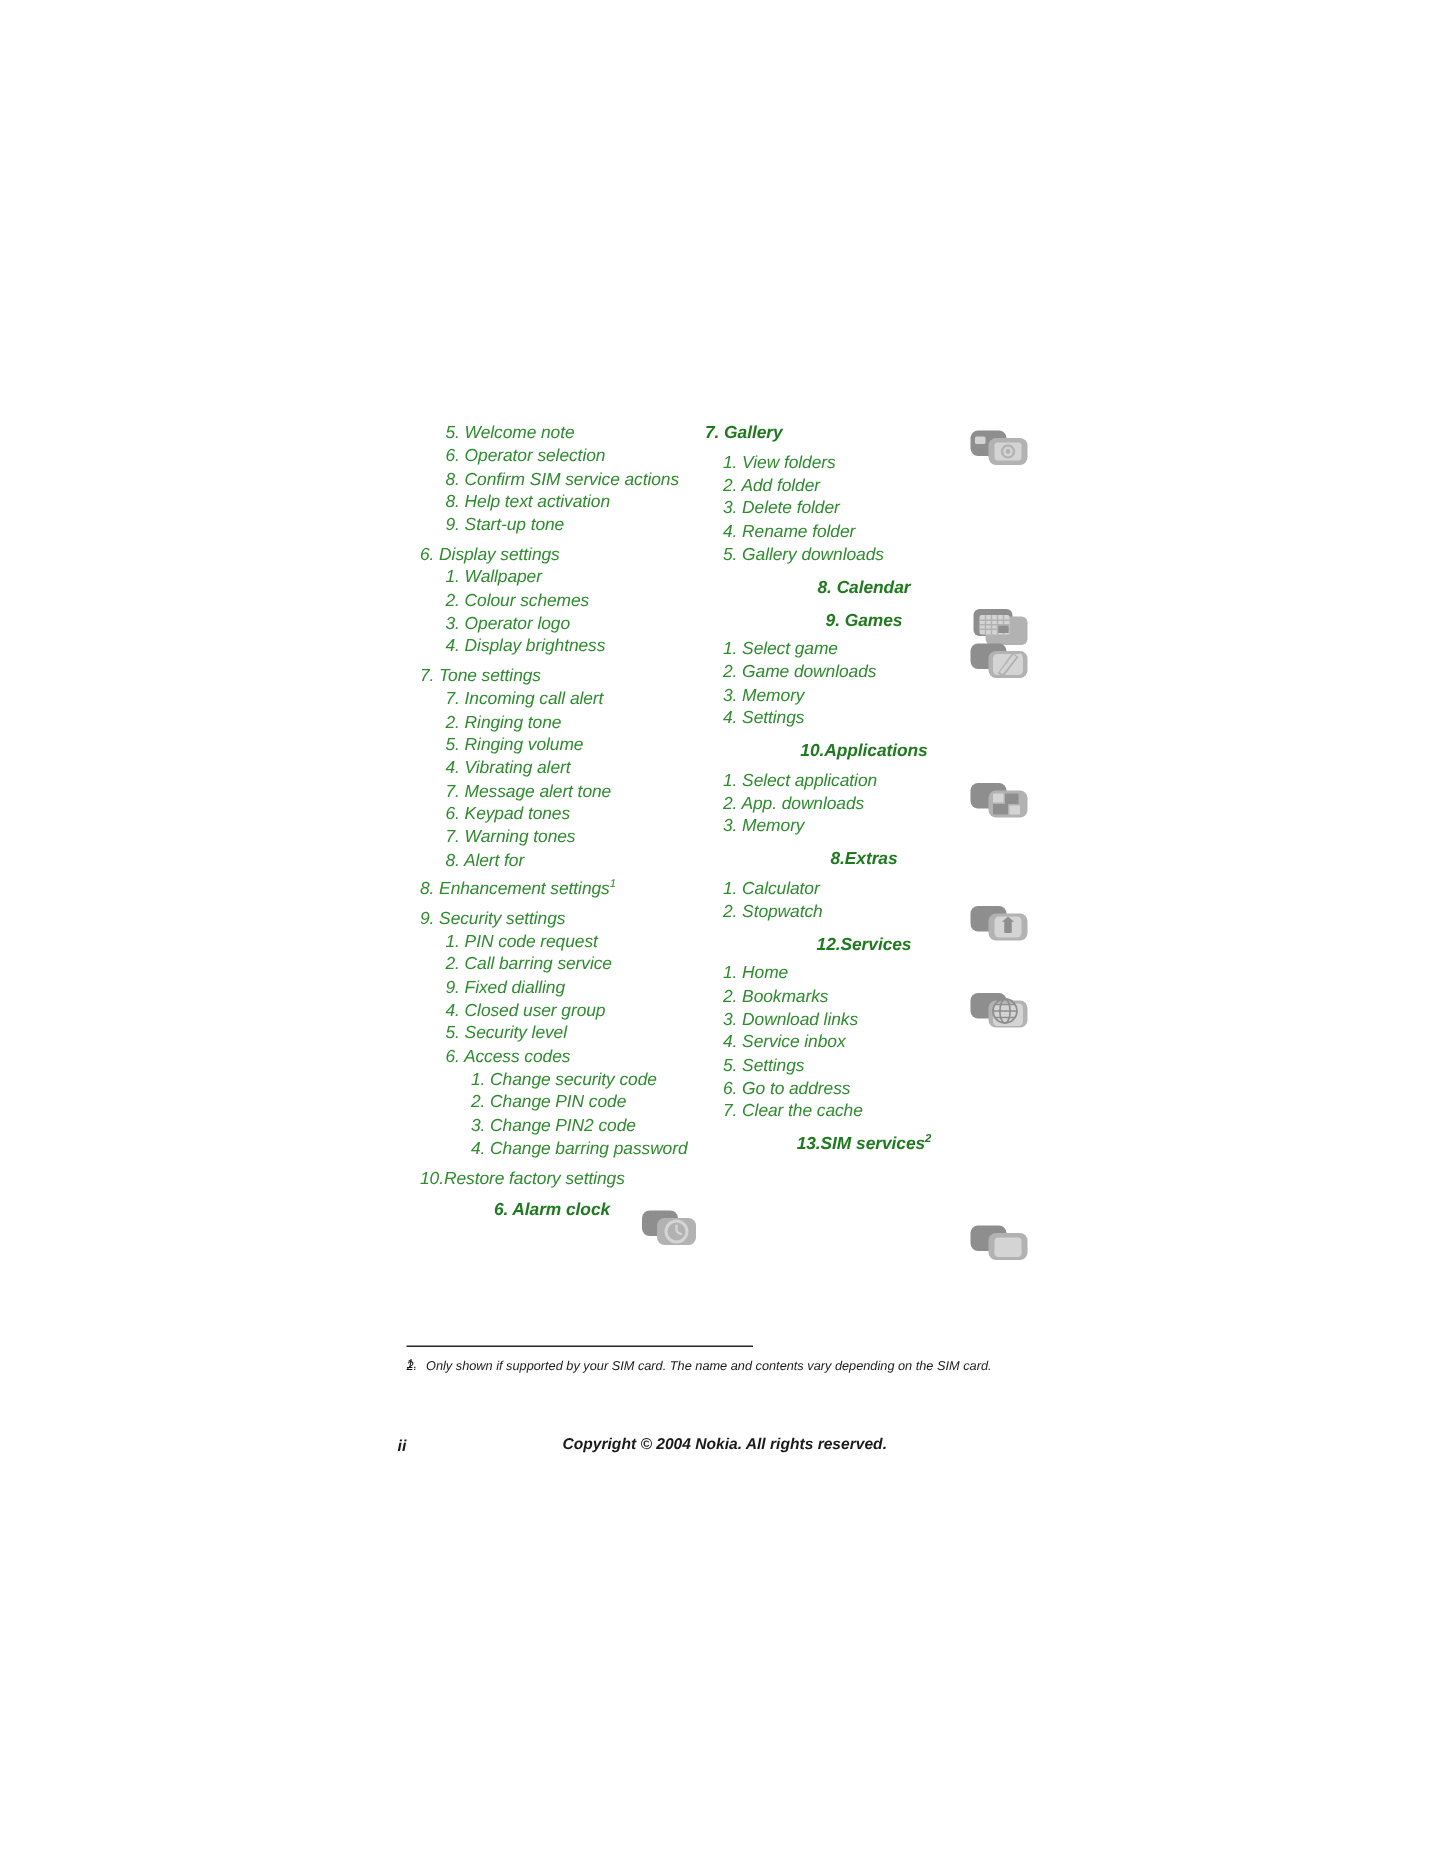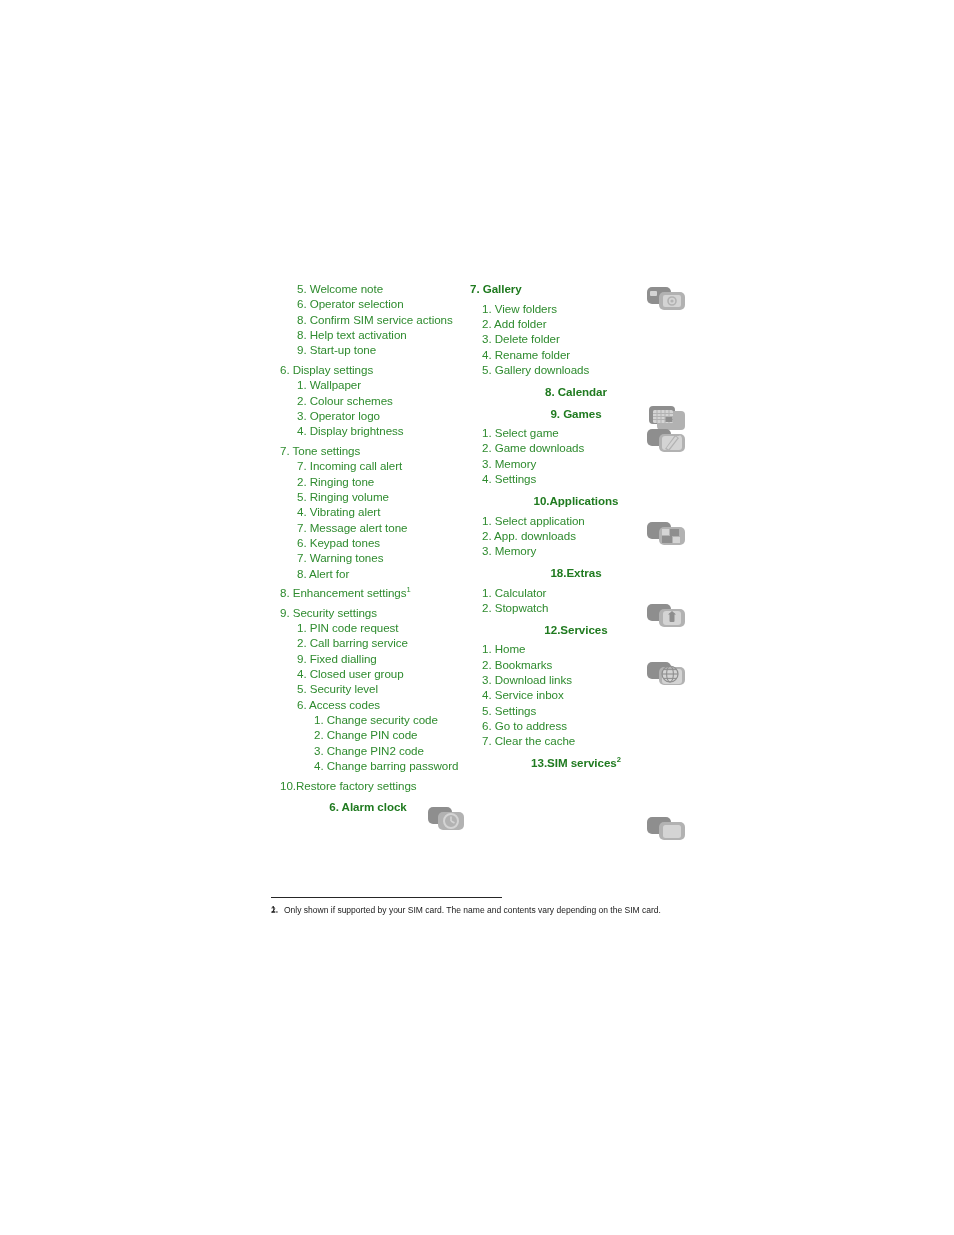--- a/index.html
+++ b/index.html
@@ -13,20 +13,21 @@
     font-family: "Liberation Sans", sans-serif;
     position: relative;
     overflow: hidden;
   }
 
   .page {
     position: absolute;
     left: 0; top: 0;
     width: 954px;
     height: 1235px;
+    font-style: italic;
   }
 
   
   .toc {
     position: absolute;
     left: 268px;
     top: 281px;
     width: 430px;
   }
   .col {
@@ -177,21 +178,21 @@
         <div class="entry lvl0 bold gap-top-b"><span>8.  Calendar</span></div>
         <div class="entry lvl0 bold gap-top-b"><span>9.  Games</span></div>
         <div class="entry lvl1 gap-top"><span>1. Select game</span></div>
         <div class="entry lvl1"><span>2. Game downloads</span></div>
         <div class="entry lvl1"><span>3. Memory</span></div>
         <div class="entry lvl1"><span>4. Settings</span></div>
         <div class="entry lvl0 bold gap-top-b"><span>10.Applications</span></div>
         <div class="entry lvl1 gap-top"><span>1. Select application</span></div>
         <div class="entry lvl1"><span>2. App. downloads</span></div>
         <div class="entry lvl1"><span>3. Memory</span></div>
-        <div class="entry lvl0 bold gap-top-b"><span>18.Extras</span></div>
+        <div class="entry lvl0 bold gap-top-b"><span>8.Extras</span></div>
         <div class="entry lvl1 gap-top"><span>1. Calculator</span></div>
         <div class="entry lvl1"><span>2. Stopwatch</span></div>
         <div class="entry lvl0 bold gap-top-b"><span>12.Services</span></div>
         <div class="entry lvl1 gap-top"><span>1. Home</span></div>
         <div class="entry lvl1"><span>2. Bookmarks</span></div>
         <div class="entry lvl1"><span>3. Download links</span></div>
         <div class="entry lvl1"><span>4. Service inbox</span></div>
         <div class="entry lvl1"><span>5. Settings</span></div>
         <div class="entry lvl1"><span>6. Go to address</span></div>
         <div class="entry lvl1"><span>7. Clear the cache</span></div>
@@ -286,14 +287,18 @@
       </div>
     </div>
 
   <div class="fn-rule"></div>
 
   <div class="footnotes" id="footnotes">
       <div class="fn"><span class="fn-num">1.</span></div>
       <div class="fn"><span class="fn-num">2.</span><span>Only shown if supported by your SIM card. The name and contents vary depending on the SIM card.</span></div>
     </div>
 
+  <div class="footer">
+    <div class="pagenum">ii</div>
+    <div class="copyright">Copyright © 2004 Nokia. All rights reserved.</div>
+  </div>
 
 </div>
 
 </body></html>

